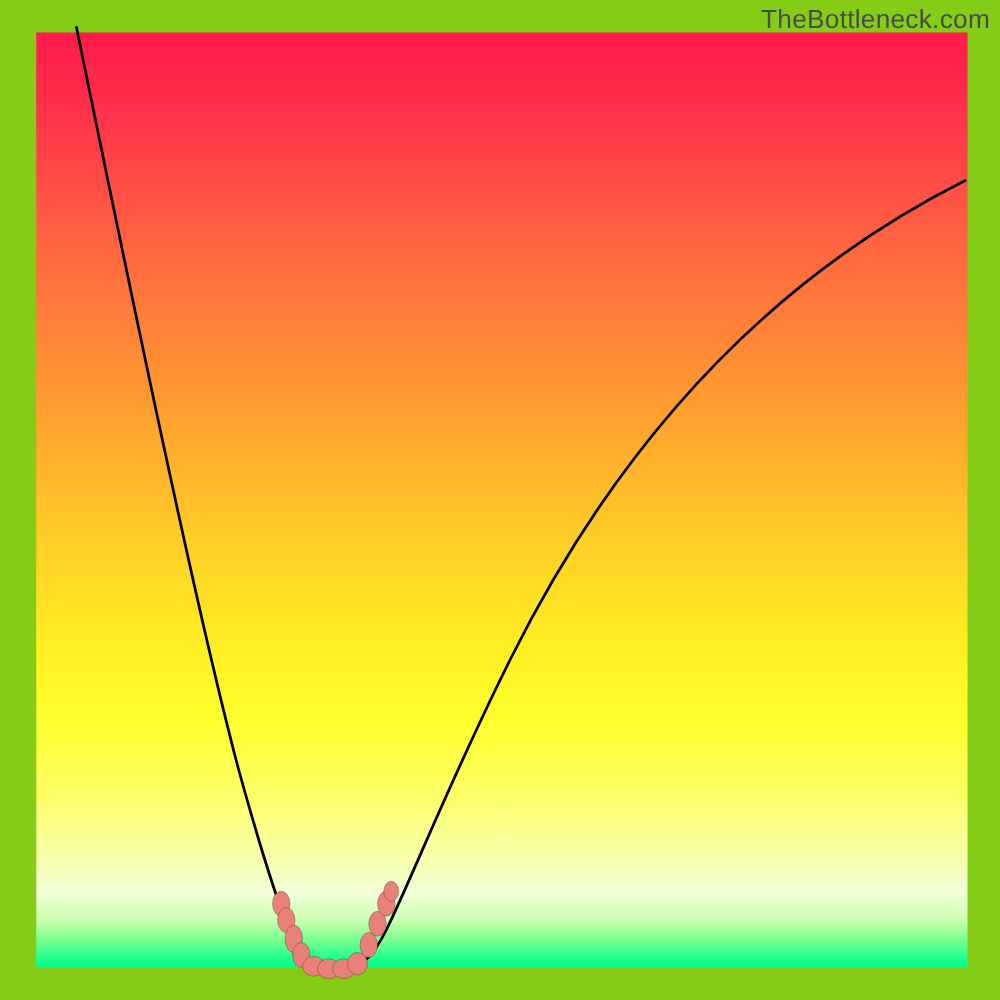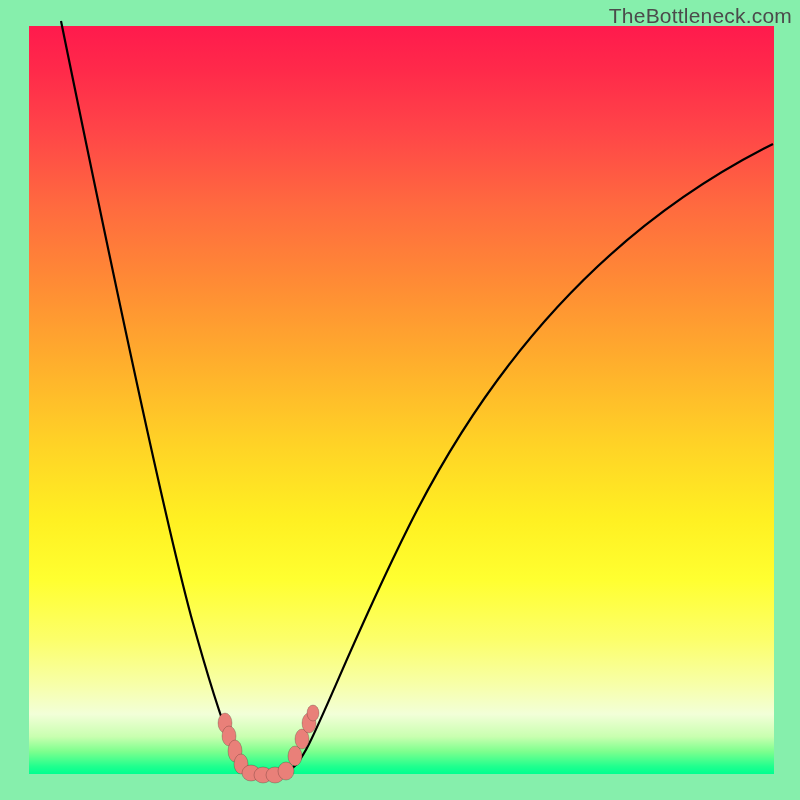--- a/index.html
+++ b/index.html
@@ -1,21 +1,21 @@
 <!DOCTYPE html>
 <html><head>
 <meta charset="utf-8">
 <style>
   * { margin: 0; padding: 0; box-sizing: border-box; }
   html, body { width: 800px; height: 800px; overflow: hidden; background: #000; }
   .frame {
     position: absolute;
     left: 0; top: 0;
     width: 800px; height: 800px;
-    background: #86efac;
+    background: #84cc16;
   }
   .plot-area {
     position: absolute;
     left: 29px;
     top: 26px;
     width: 745px;
     height: 748px;
     background: linear-gradient(to bottom,
       #ff1a4d 0%,
       #ff2a4a 6%,

